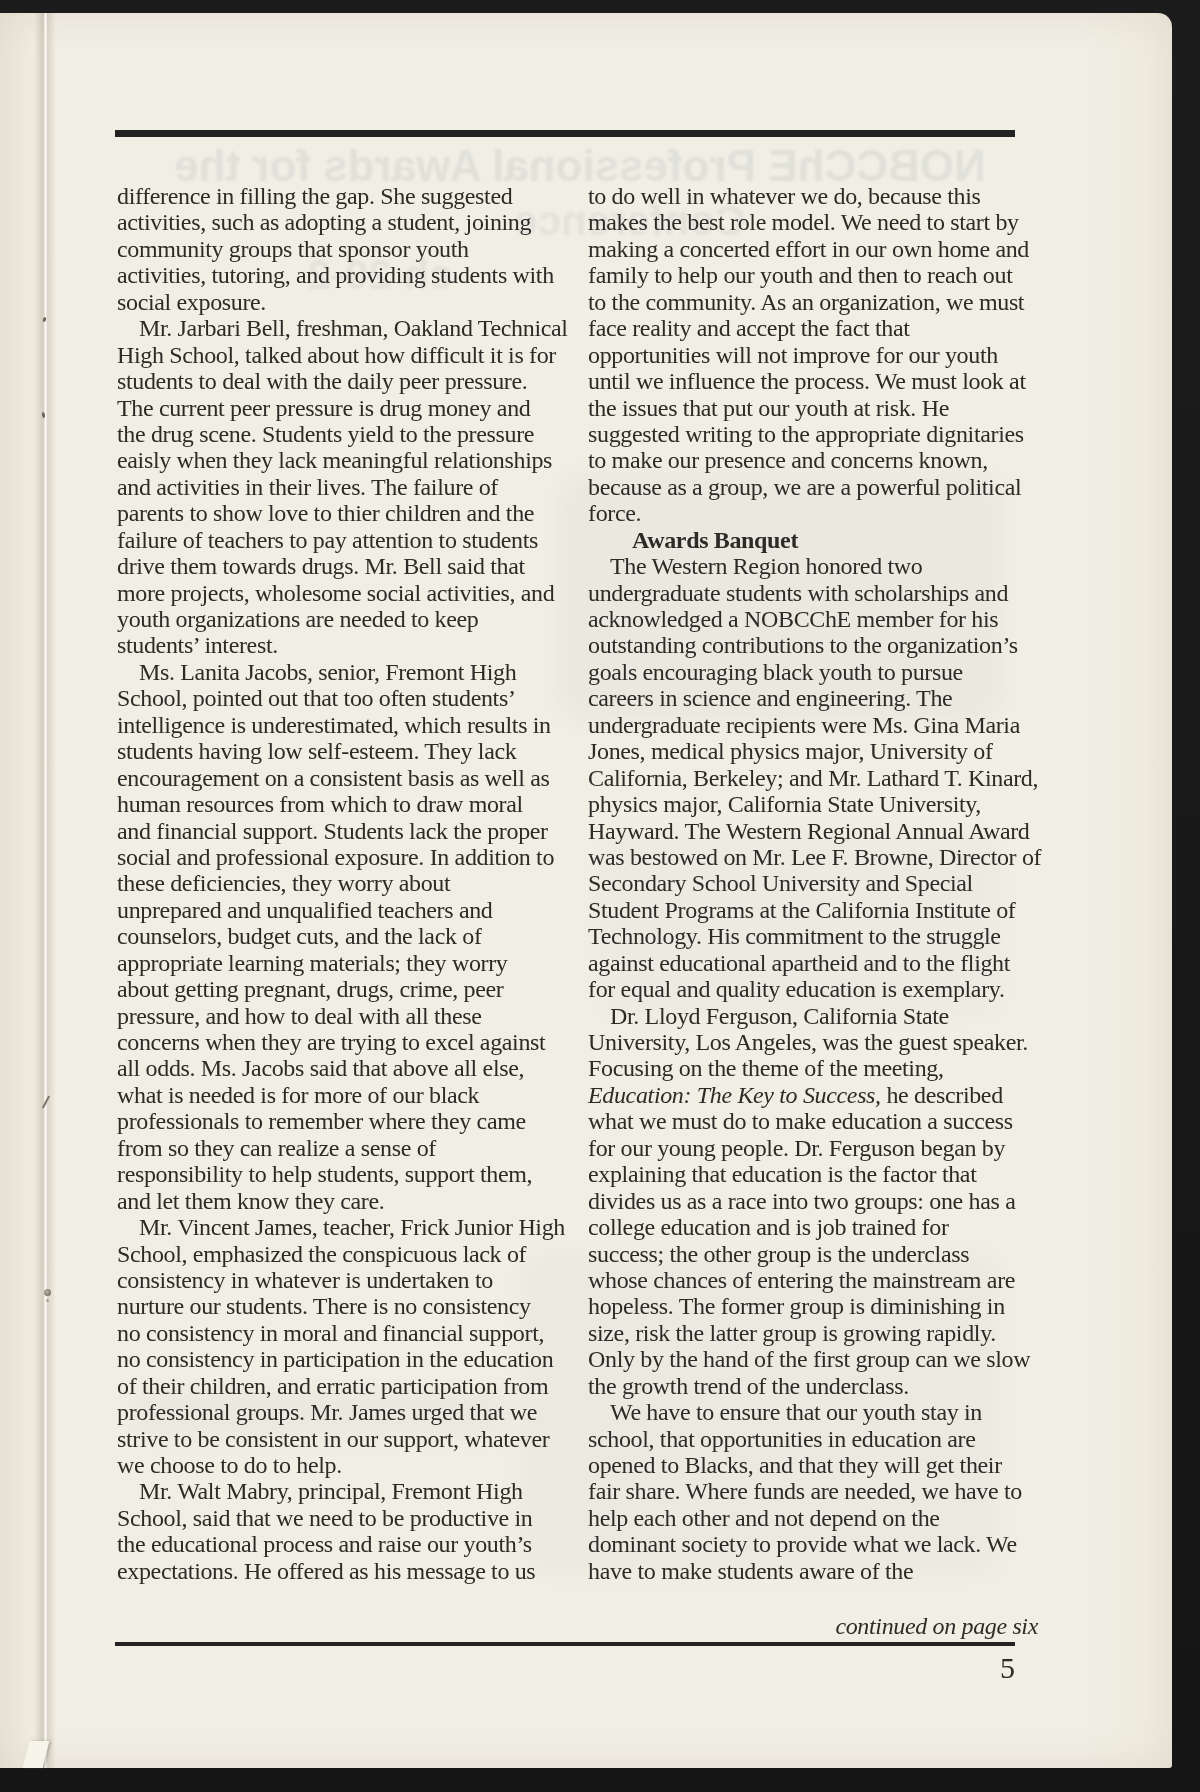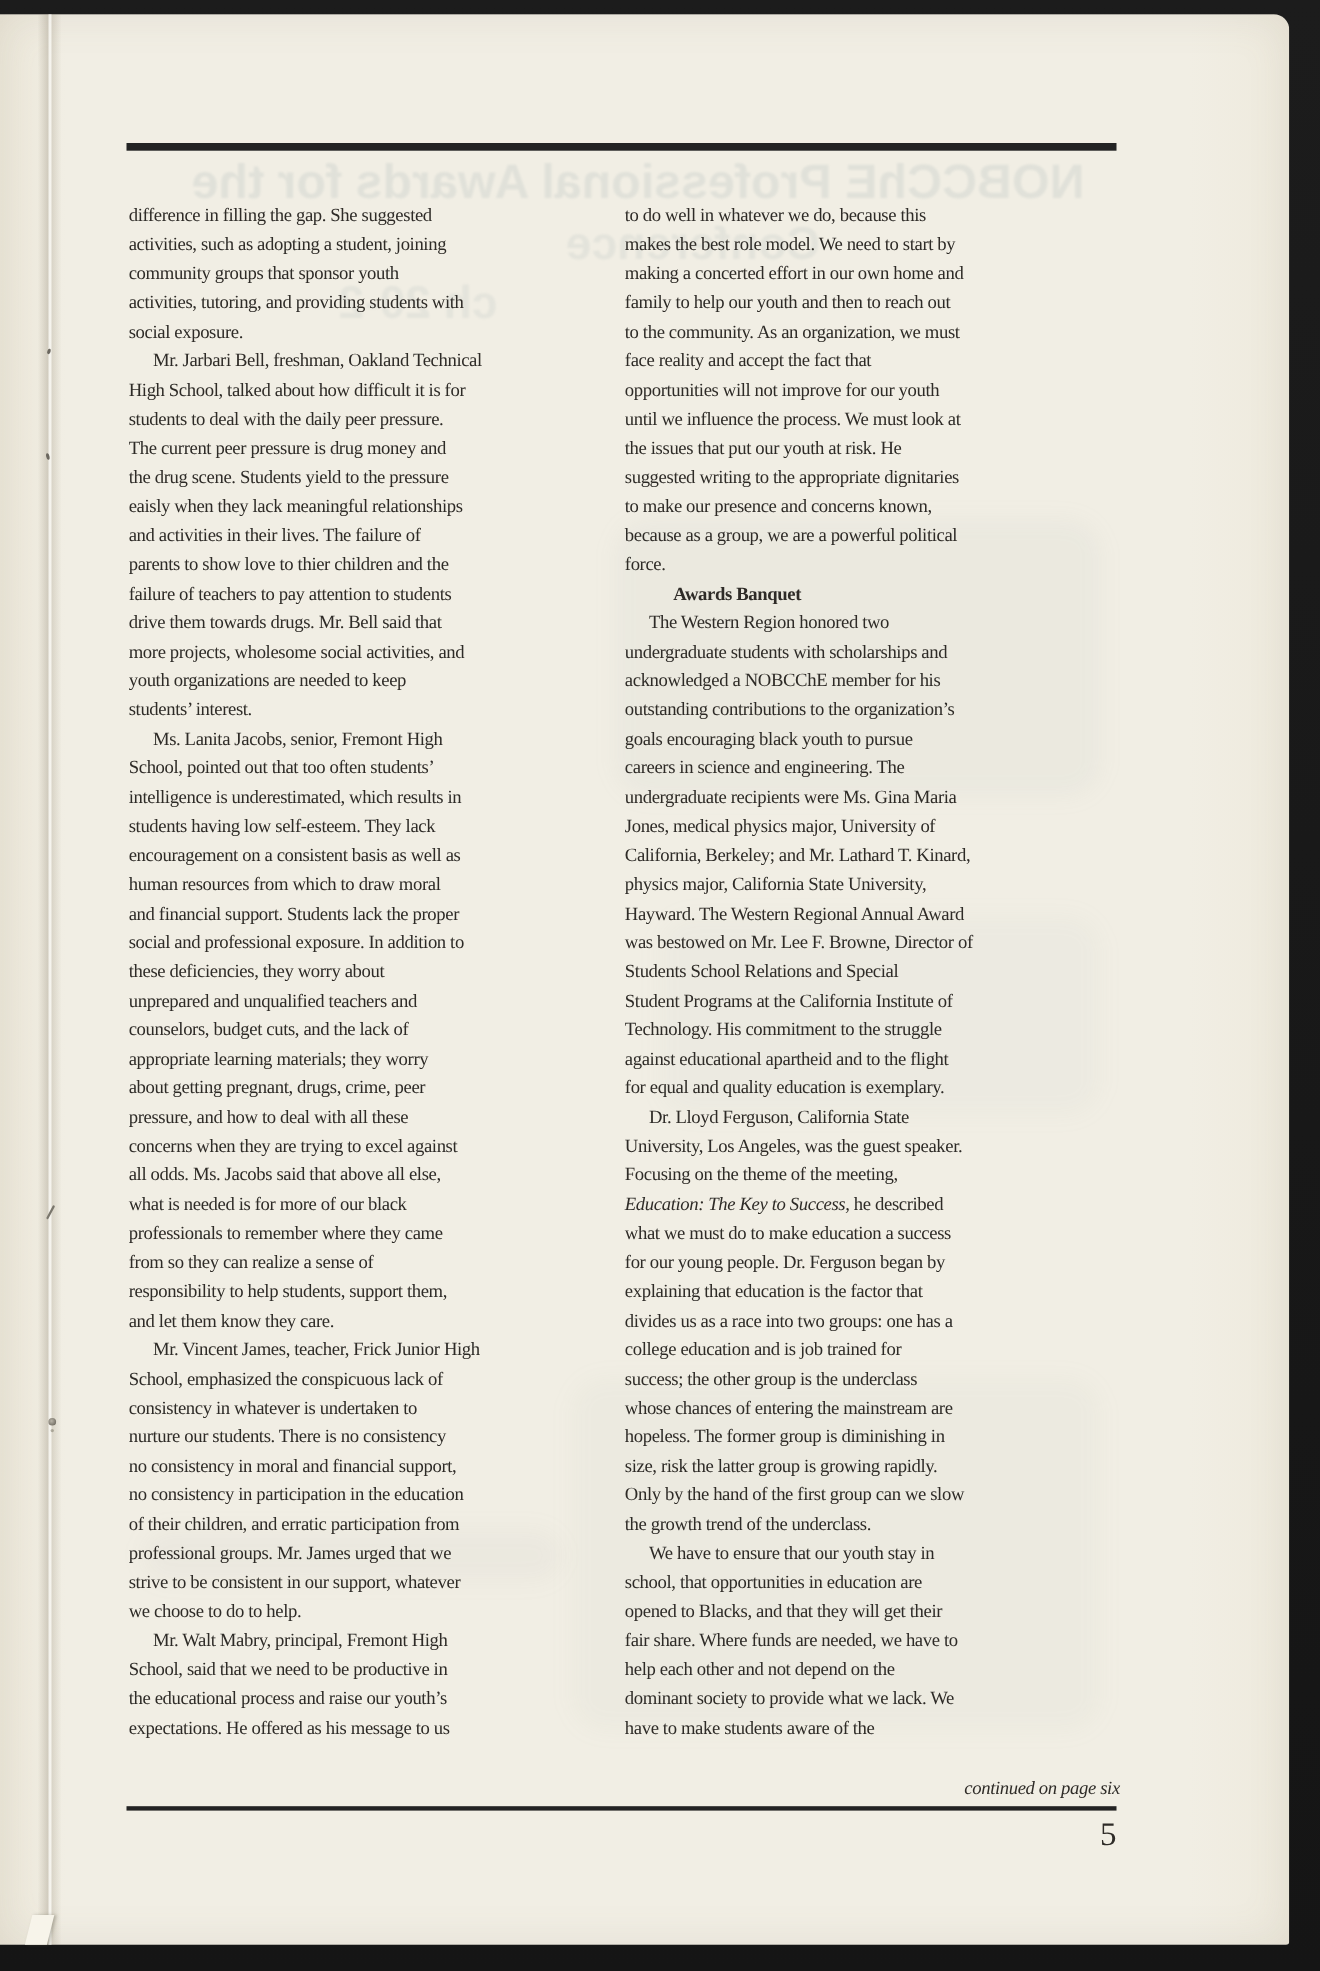--- a/index.html
+++ b/index.html
@@ -31,23 +31,23 @@
   .sm1{left:560px;top:460px;width:440px;height:250px;background:rgba(150,170,170,0.07);}
   .sm2{left:600px;top:820px;width:400px;height:180px;background:rgba(150,170,170,0.05);}
   .sm3{left:520px;top:1240px;width:480px;height:320px;background:rgba(150,170,165,0.05);}
   .sm4{left:130px;top:1378px;width:380px;height:46px;background:rgba(150,160,160,0.06);}
   
   .rule{position:absolute;background:#232323;}
   .top-rule{left:115px;top:117px;width:900px;height:7px;}
   .bottom-rule{left:115px;top:1629px;width:900px;height:4px;}
   
   .col{position:absolute;top:170px;font-family:"Liberation Serif","DejaVu Serif",serif;
-    font-size:17px;line-height:26.45px;color:#2e2b27;letter-spacing:-0.35px;}
+    font-size:24px;line-height:26.45px;color:#2e2b27;letter-spacing:-0.35px;}
   .col-left{left:117px;width:394px;}
-  .col-right{left:568px;width:450px;font-family:Liberation Serif, serif;}
+  .col-right{left:588px;width:450px;font-family:Liberation Serif, serif;}
   .line{height:26.45px;white-space:nowrap;}
   .line.indent{padding-left:22px;}
   .line.bold{font-weight:bold;margin-left:44px;}
   .line.right{text-align:right;}
   .line .ls{display:inline-block;transform-origin:0 60%;white-space:nowrap;}
   .line.right .ls{transform-origin:100% 60%;margin-top:29px;}
   .it{font-style:italic;}
   .line.italic .ls{font-style:italic;}
   .page-number{position:absolute;left:115px;top:1638px;width:900px;text-align:right;
     font-family:"Liberation Serif","DejaVu Serif",serif;font-size:30px;color:#2e2b27;}
@@ -154,21 +154,21 @@
         <div class="line"><span class="ls">acknowledged a NOBCChE member for his</span></div>
         <div class="line"><span class="ls">outstanding contributions to the organization’s</span></div>
         <div class="line"><span class="ls">goals encouraging black youth to pursue</span></div>
         <div class="line"><span class="ls">careers in science and engineering. The</span></div>
         <div class="line"><span class="ls">undergraduate recipients were Ms. Gina Maria</span></div>
         <div class="line"><span class="ls">Jones, medical physics major, University of</span></div>
         <div class="line"><span class="ls">California, Berkeley; and Mr. Lathard T. Kinard,</span></div>
         <div class="line"><span class="ls">physics major, California State University,</span></div>
         <div class="line"><span class="ls">Hayward. The Western Regional Annual Award</span></div>
         <div class="line"><span class="ls">was bestowed on Mr. Lee F. Browne, Director of</span></div>
-        <div class="line"><span class="ls">Students School Relations and Special</span></div>
+        <div class="line"><span class="ls">Secondary School University and Special</span></div>
         <div class="line"><span class="ls">Student Programs at the California Institute of</span></div>
         <div class="line"><span class="ls">Technology. His commitment to the struggle</span></div>
         <div class="line"><span class="ls">against educational apartheid and to the flight</span></div>
         <div class="line"><span class="ls">for equal and quality education is exemplary.</span></div>
         <div class="line indent"><span class="ls">Dr. Lloyd Ferguson, California State</span></div>
         <div class="line"><span class="ls">University, Los Angeles, was the guest speaker.</span></div>
         <div class="line"><span class="ls">Focusing on the theme of the meeting,</span></div>
         <div class="line"><span class="ls"><span class="it">Education: The Key to Success,</span><span> he described</span></span></div>
         <div class="line"><span class="ls">what we must do to make education a success</span></div>
         <div class="line"><span class="ls">for our young people. Dr. Ferguson began by</span></div>

